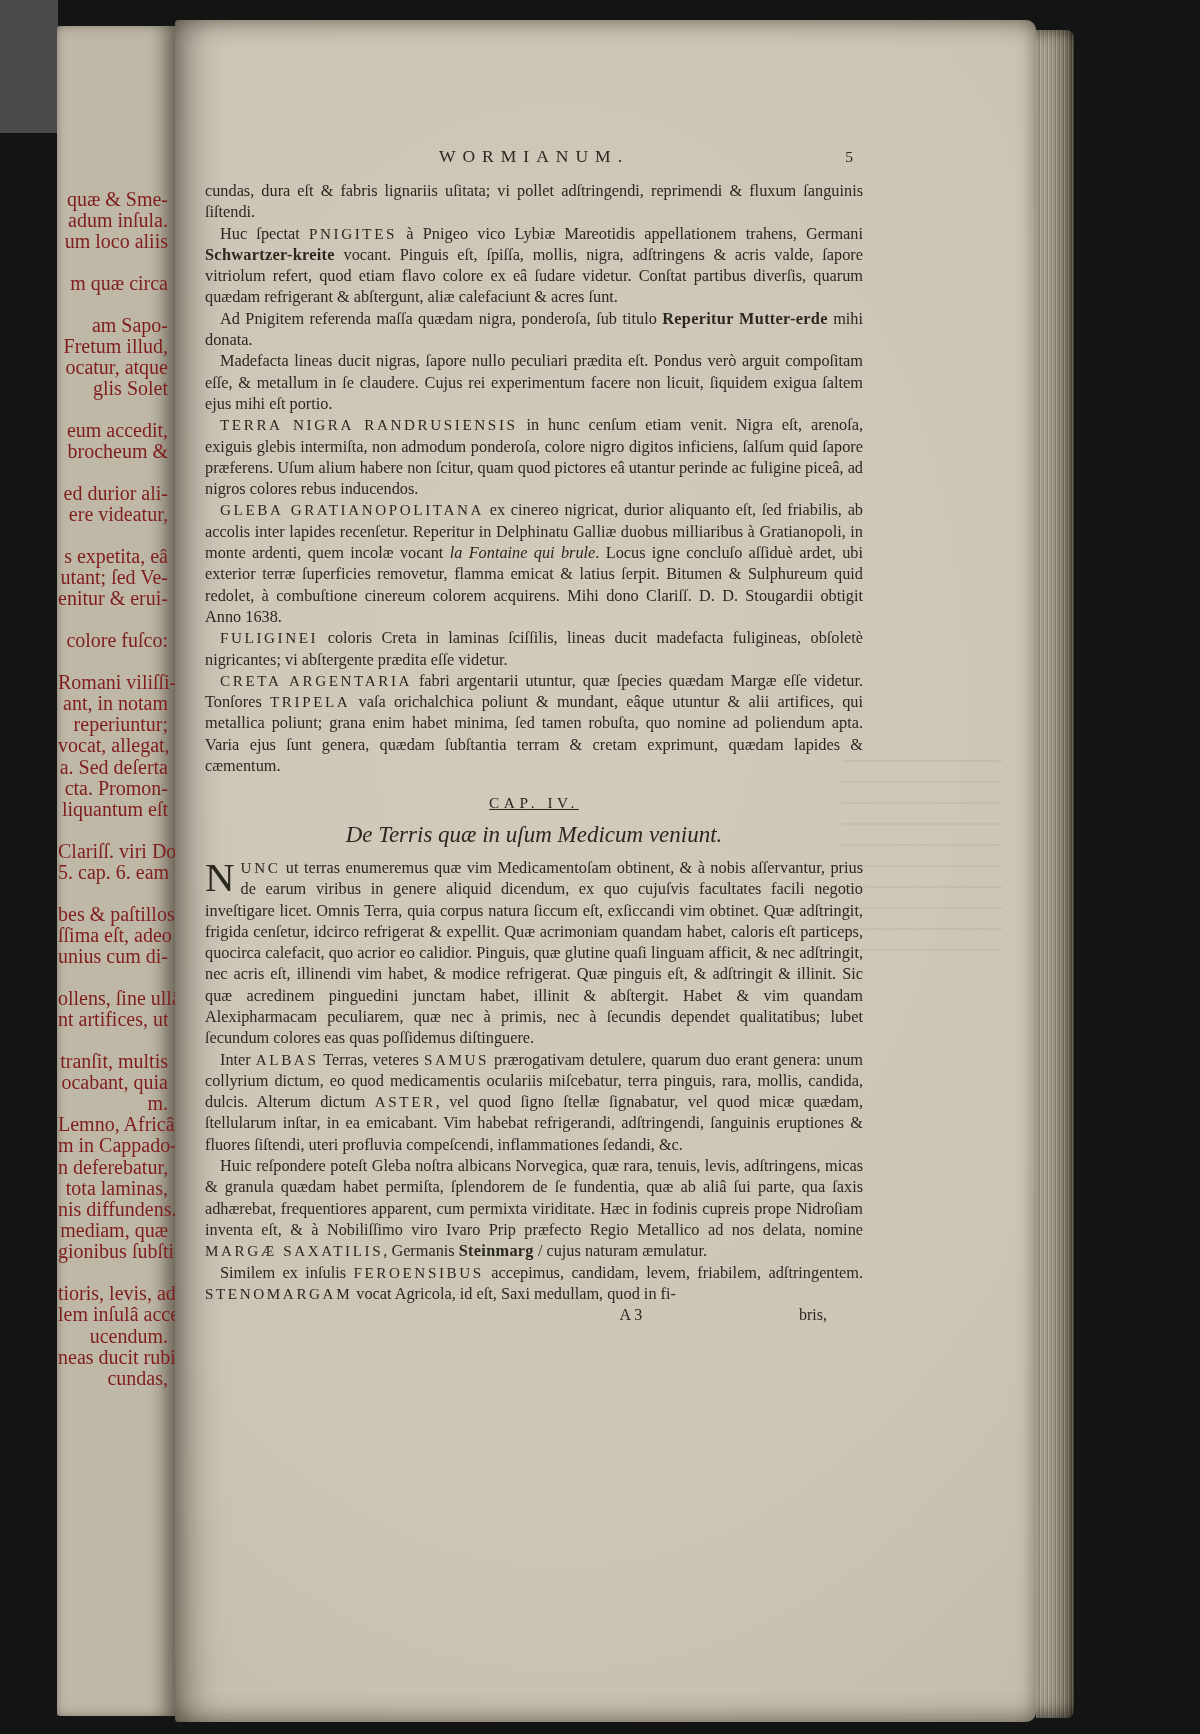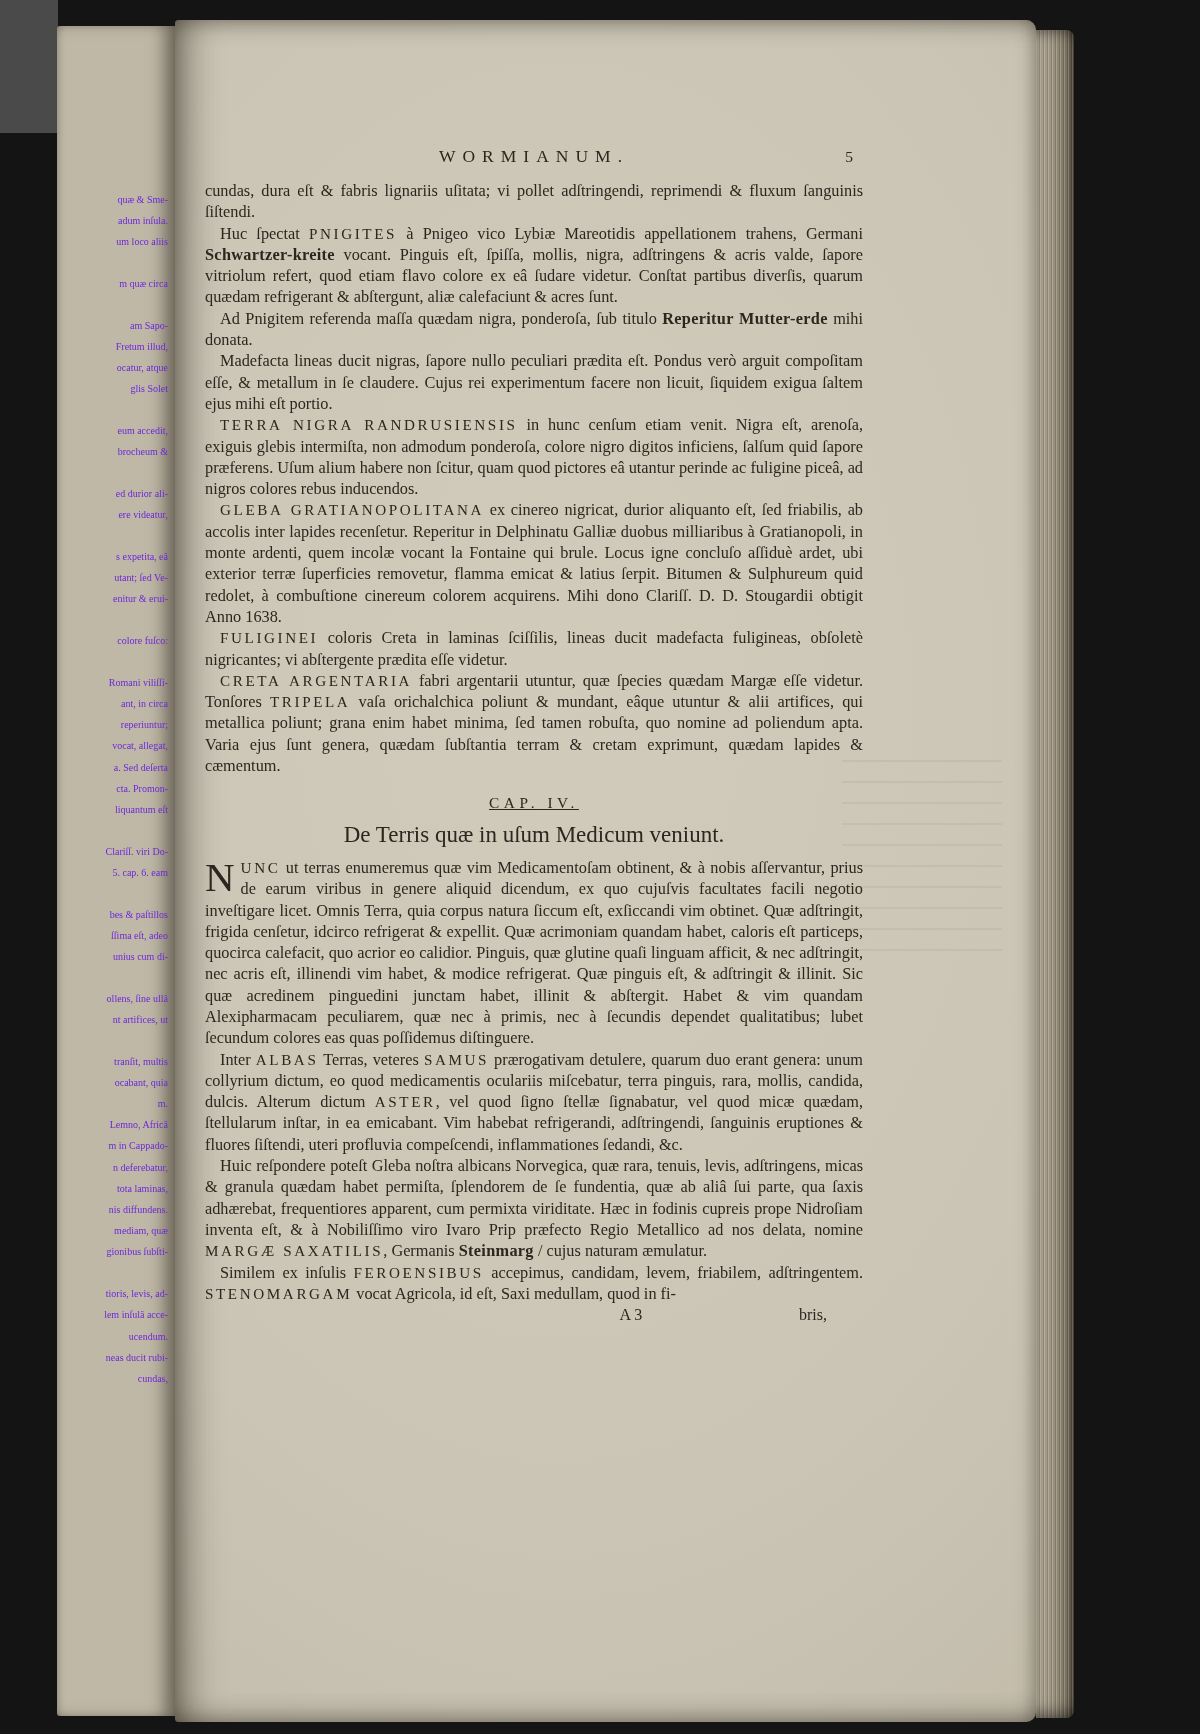--- a/index.html
+++ b/index.html
@@ -19,22 +19,22 @@
   .prev-strip {
     position: absolute; left: 57px; top: 26px; width: 118px; height: 1690px;
     background: linear-gradient(90deg, #a19784d, #c1baa9 30%, #c6bfae 72%, #9a917c);
     background-color: #bfb8a7;
     box-shadow: inset -15px 0 18px -6px rgba(30,24,14,.55), inset 4px 0 8px -4px rgba(0,0,0,.35);
     border-radius: 3px 0 0 3px;
     overflow: hidden;
   }
   .frag-col {
     position: absolute; top: 163px; right: 7px; width: 110px;
-    text-align: right; font-size: 10px; line-height: 21.2px;
-    color: #6d28d9; white-space: nowrap;
+    text-align: right; font-size: 20px; line-height: 21.2px;
+    color: #7f1d1d; white-space: nowrap;
   }
   .frag-line { overflow: visible; }
   .frag-line.gap { margin-top: 20.5px; }
 
   
   .main-page {
     position: absolute; left: 175px; top: 20px; width: 861px; height: 1702px;
     background: radial-gradient(120% 90% at 45% 40%, #d1cbbc 0%, #cbc5b6 55%, #c2bbaa 85%, #b2aa97 100%);
     border-radius: 4px 10px 10px 4px;
     box-shadow:
@@ -48,21 +48,21 @@
   .running-head { position: relative; height: 30px; }
   .head-title { display: block; text-align: center; font-size: 17.5px; letter-spacing: 7px; }
   .page-num { position: absolute; right: 10px; top: 2px; font-size: 15.5px; }
 
   .body-text { margin-top: 4px; font-size: 16.3px; line-height: 21.3px; text-align: justify; }
   p.para { margin: 0; }
   p.para.indent { text-indent: 15px; }
 
   .seg-n  { }
   .seg-sc { text-transform: uppercase; letter-spacing: 2.6px; font-size: .93em; }
-  .seg-it { }
+  .seg-it { font-style: italic; }
   .seg-fr { font-weight: bold; letter-spacing: .3px; } 
 
   .dropcap { float: left; font-size: 41px; line-height: 35px; padding: 3px 6px 0 0; }
 
   .chap-heading { text-align: center; margin: 16px 0 10px; font-size: 16.5px; text-decoration: underline; }
   .chap-heading .seg-sc { letter-spacing: 4.5px; }
   .chap-subtitle { text-align: center; margin: 0 0 12px; font-size: 23px; }
 
   .bottom-row { position: relative; height: 26px; margin-top: 2px; font-size: 16px; }
   .sig   { position: absolute; left: 63%; }
@@ -101,21 +101,21 @@
       <div class="frag-line">glis Solet</div>
       <div class="frag-line gap">eum accedit,</div>
       <div class="frag-line">brocheum &amp;</div>
       <div class="frag-line gap">ed durior ali-</div>
       <div class="frag-line">ere videatur,</div>
       <div class="frag-line gap">s expetita, eâ</div>
       <div class="frag-line">utant; ſed Ve-</div>
       <div class="frag-line">enitur &amp; erui-</div>
       <div class="frag-line gap">colore fuſco:</div>
       <div class="frag-line gap">Romani viliſſi-</div>
-      <div class="frag-line">ant, in circa</div>
+      <div class="frag-line">ant, in notam</div>
       <div class="frag-line">reperiuntur;</div>
       <div class="frag-line">vocat, allegat,</div>
       <div class="frag-line">a. Sed deſerta</div>
       <div class="frag-line">cta. Promon-</div>
       <div class="frag-line">liquantum eſt</div>
       <div class="frag-line gap">Clariſſ. viri Do-</div>
       <div class="frag-line">5. cap. 6. eam</div>
       <div class="frag-line gap">bes &amp; paſtillos</div>
       <div class="frag-line">ſſima eſt, adeo</div>
       <div class="frag-line">unius cum di-</div>

